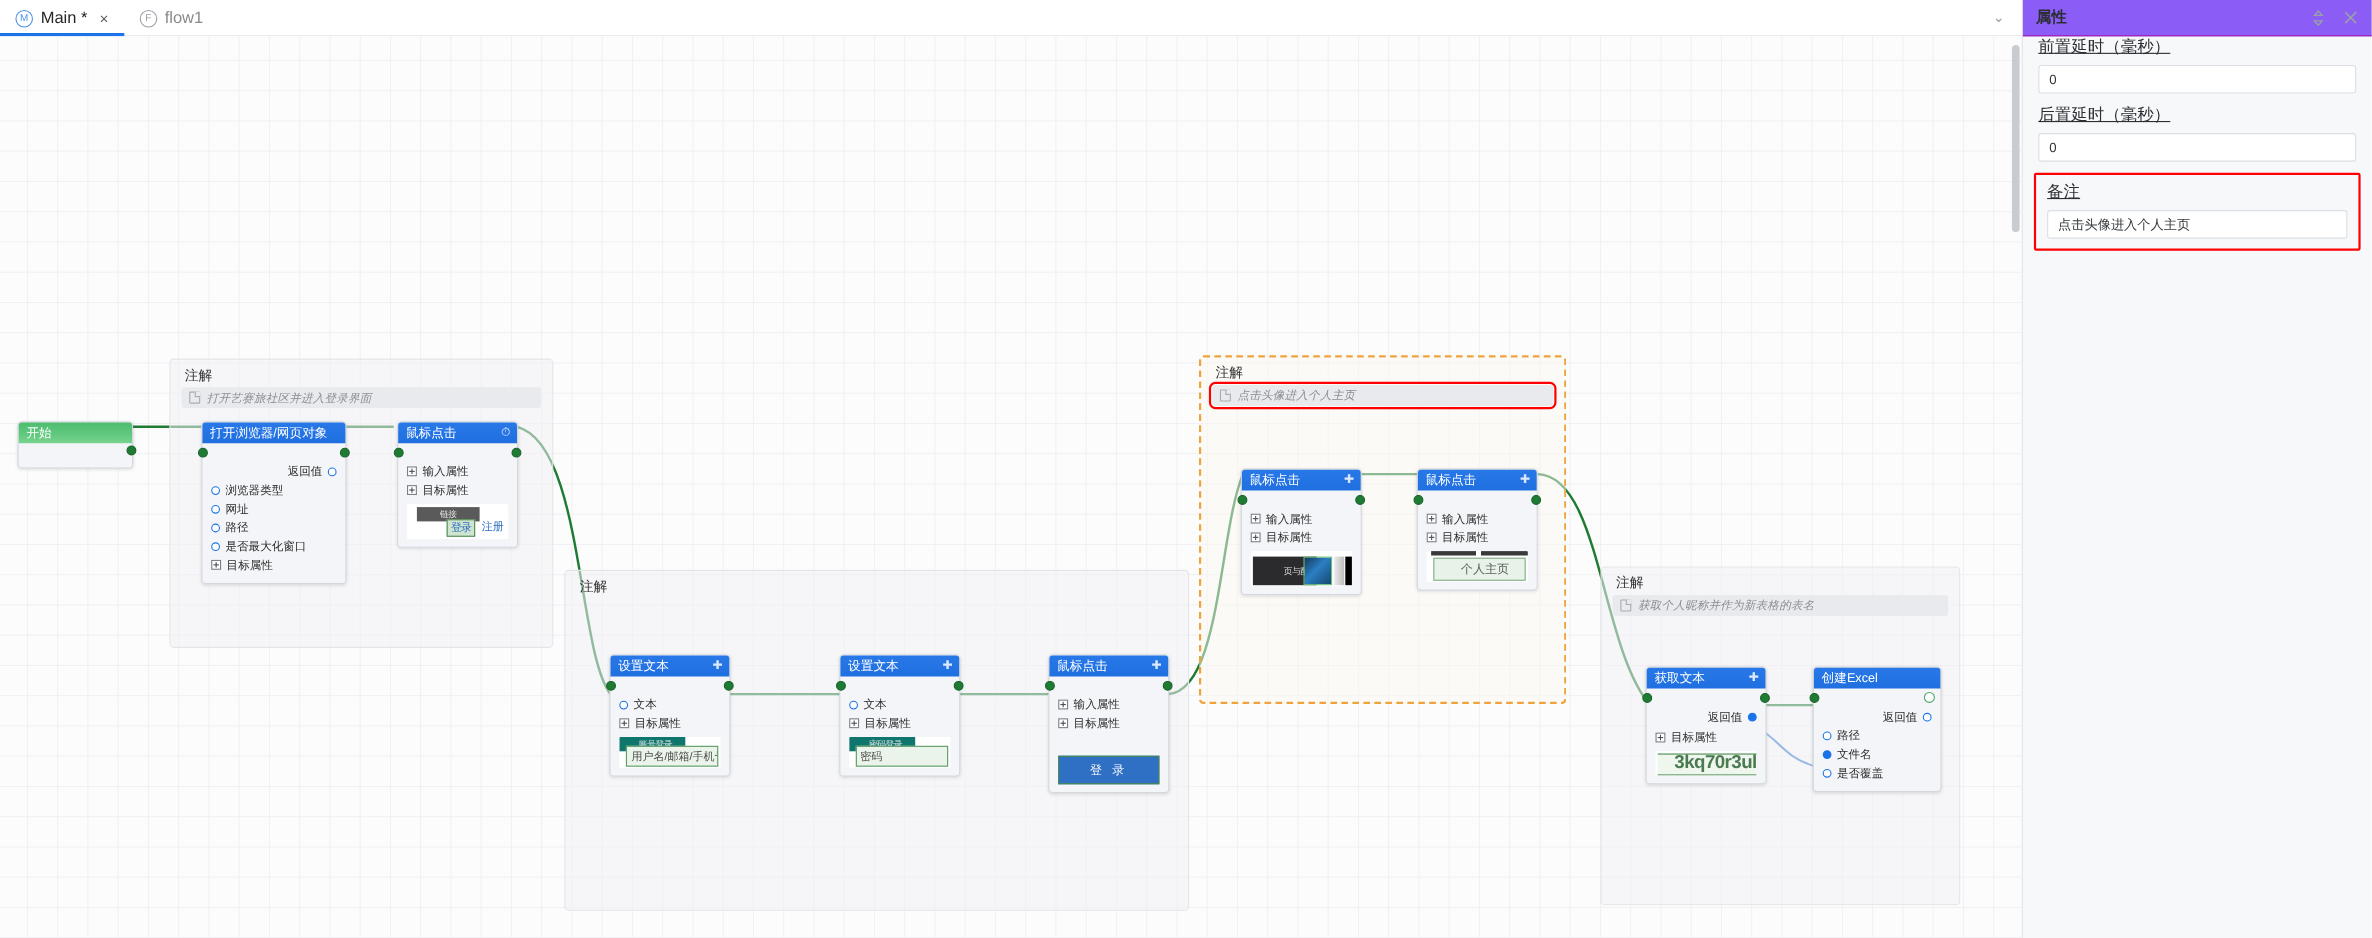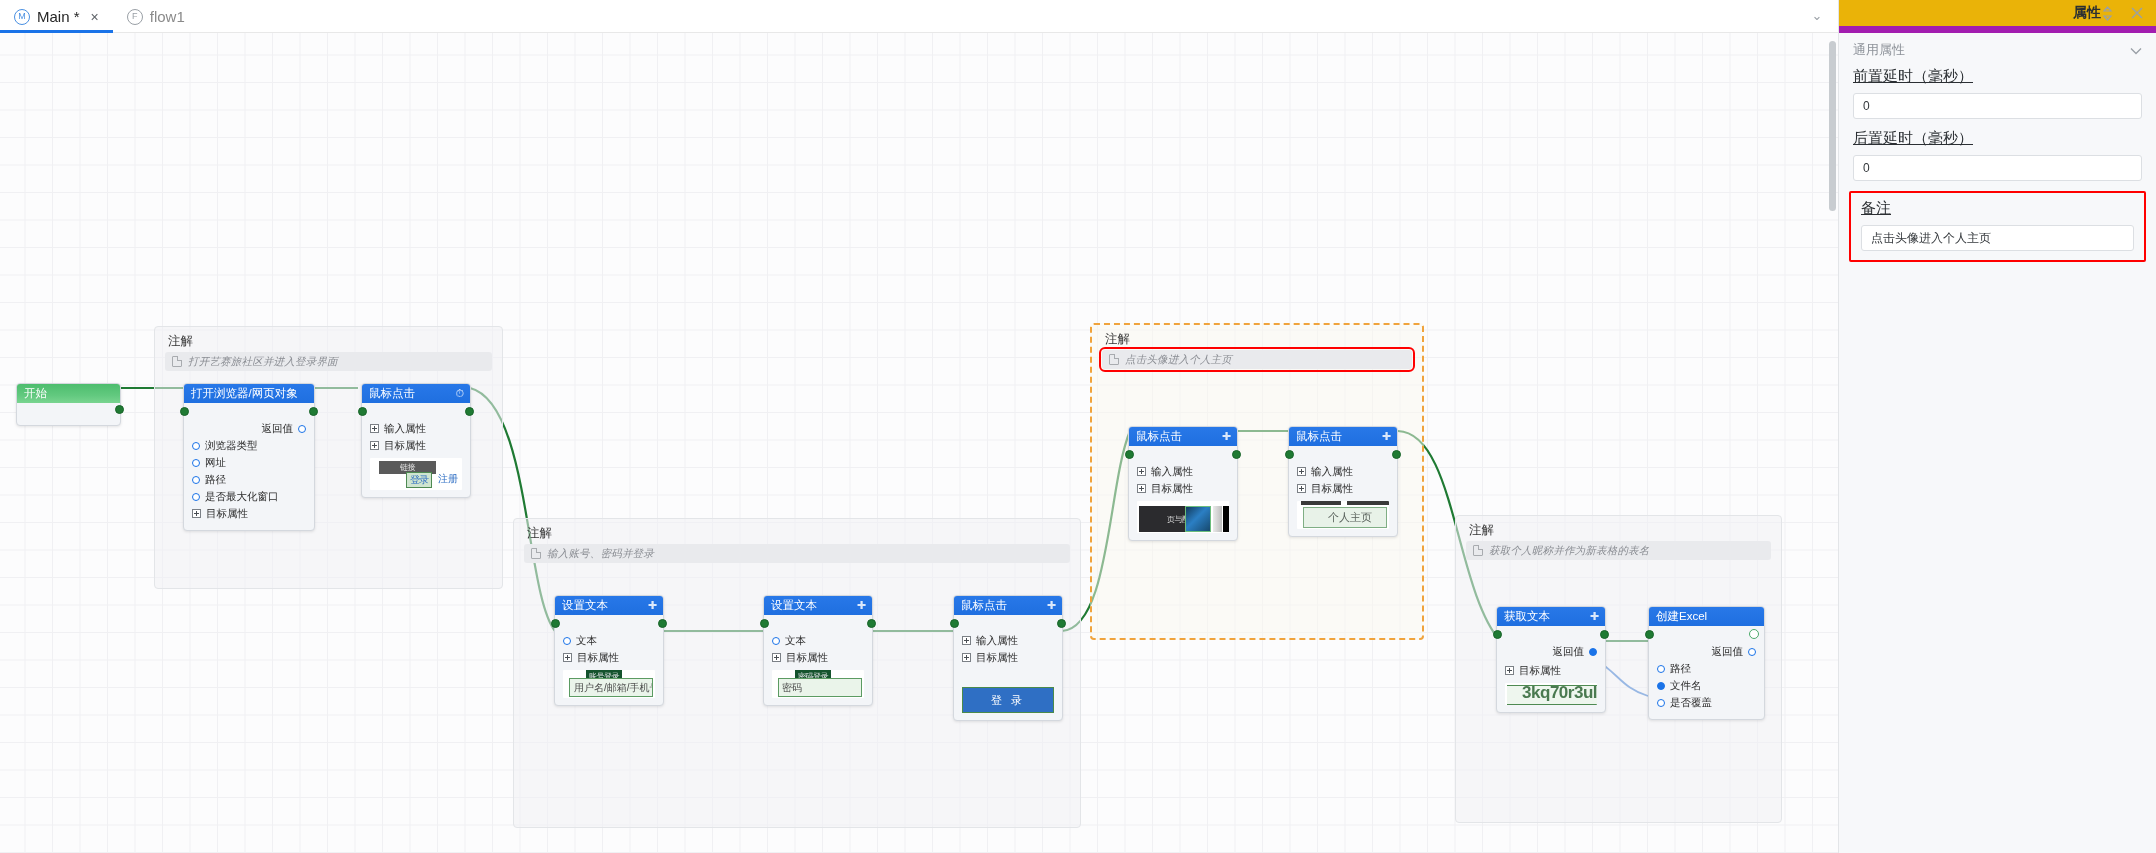--- a/index.html
+++ b/index.html
@@ -206,23 +206,23 @@
     color: #4a4a4a;
     display: flex; align-items: center;
     padding-left: 3px;
     white-space: nowrap; overflow: hidden;
   }
   .mini-caret {
     display:inline-block; width:1px; height:11px; background:#333;
     margin-right:1px;
   }
   .mini-label {
-    position: absolute; left: 23px; top: 0px;
-    background: #14532d; color: #dfe1e4;
-    font-size: 8px; padding: 1px 3px;
+    position: absolute; left: 0; top: 0px;
+    background: #0f766e; color: #dfe1e4;
+    font-size: 8px; padding: 1px 18px;
     letter-spacing: -0.5px;
     max-width: 60px; overflow: hidden; white-space: nowrap;
   }
   .login-btn {
     margin-top: 22px;
     height: 26px;
     background: #2f6fc4;
     border: 1px solid #4a8a4a;
     color: #fff;
     font-size: 11px;
@@ -308,23 +308,22 @@
   .panel {
     position: absolute; top: 0; right: 0;
     width: 318px; height: 853px;
     background: #f7f8fa;
     border-left: 1px solid #e3e5e8;
   }
   .panel-header {
     height: 33px;
     display: flex; align-items: center;
     padding: 0 12px;
-    border-bottom: 7px solid #a21caf;
-    background: #eab308;
-    text-align: right;
+    border-bottom: 1px solid #a21caf;
+    background: #8b5cf6;
   }
   .panel-title { font-size: 14px; font-weight: bold; color: #2b2f33; flex: 1; }
   .panel-hdr-icons { display: flex; align-items: center; gap: 16px; color: #9aa0a6; }
   .ico-btn { cursor: pointer; line-height: 0; }
   .section-head {
     height: 34px;
     display: flex; align-items: center;
     padding: 0 14px;
     font-size: 13px; color: #8d9299;
     justify-content: space-between;
@@ -390,24 +389,20 @@
   <div class="group" style="left:154px; top:293px; width:349px; height:263px;">
     <div class="group-title">注解</div>
     <div class="group-note">
       <span class="note-icon"></span>
       <span>打开艺赛旅社区并进入登录界面</span>
     </div>
   </div>
 
   <div class="group" style="left:513px; top:485px; width:568px; height:310px;">
     <div class="group-title">注解</div>
-    <div class="group-note">
-      <span class="note-icon"></span>
-      <span>输入账号、密码并登录</span>
-    </div>
   </div>
 
   <div class="group highlight" style="left:1090px; top:290px; width:334px; height:317px;">
     <div class="group-title">注解</div>
     <div class="group-note">
       <span class="note-icon"></span>
       <span>点击头像进入个人主页</span>
     </div>
   </div>
 
@@ -673,28 +668,20 @@
           </svg>
       </span>
       <span class="ico-btn">
         <svg width="14" height="14" viewBox="0 0 14 14">
             <path d="M2 2 L12 12 M12 2 L2 12" stroke="#9aa0a6" stroke-width="1.4" fill="none"></path>
           </svg>
       </span>
     </span>
   </div>
 
-  <div class="section-head">
-    <span>通用属性</span>
-    <span>
-      <svg width="12" height="8" viewBox="0 0 12 8">
-          <path d="M1 1.5 L6 6.5 L11 1.5" stroke="#9aa0a6" stroke-width="1.3" fill="none"></path>
-        </svg>
-    </span>
-  </div>
 
   <div class="field">
     <div class="field-label">前置延时（毫秒）</div>
     <div class="field-input">0</div>
   </div>
 
   <div class="field">
     <div class="field-label">后置延时（毫秒）</div>
     <div class="field-input">0</div>
   </div>

